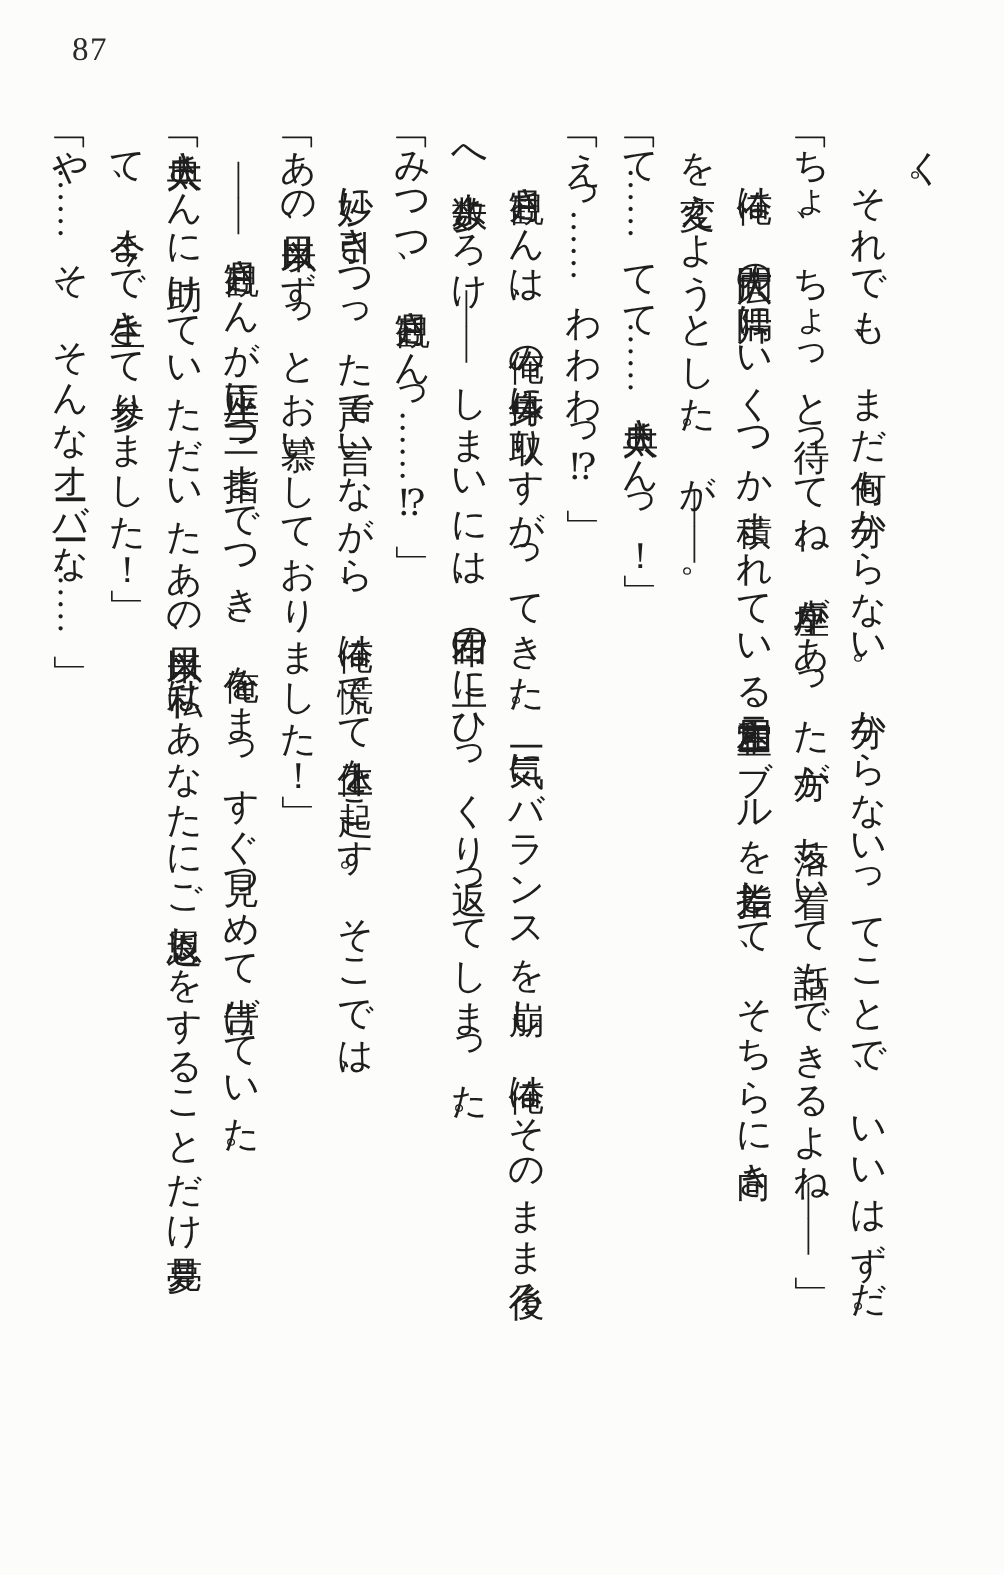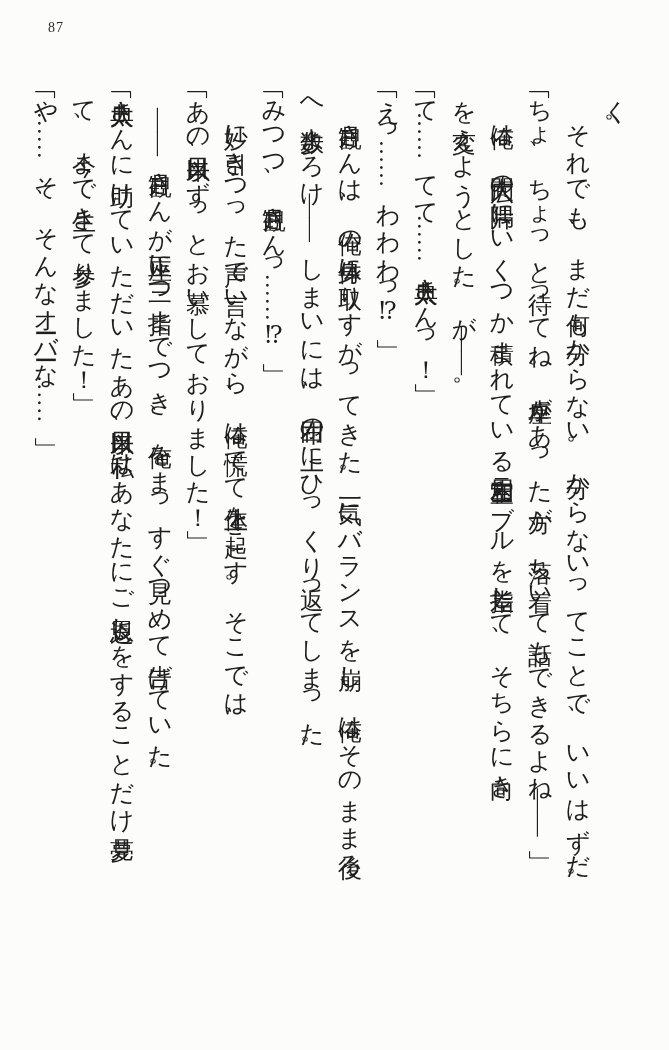--- a/index.html
+++ b/index.html
@@ -16,21 +16,21 @@
   .page {
     position: relative;
     width: 669px;
     height: 1050px;
     background: #fcfcfb;
   }
   .page-number {
     position: absolute;
     top: 20px;
     left: 48px;
-    font-size: 14px;
+    font-size: 22px;
     color: #2a2a2a;
     letter-spacing: 1px;
   }
   .text-block {
     position: absolute;
     top: 84px;
     right: 34px;
     height: 956px;
     writing-mode: vertical-rl;
     text-orientation: mixed;

